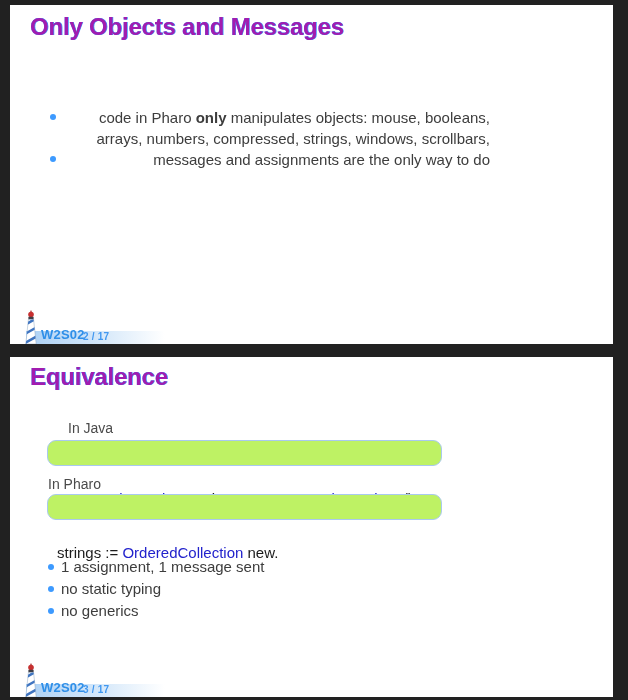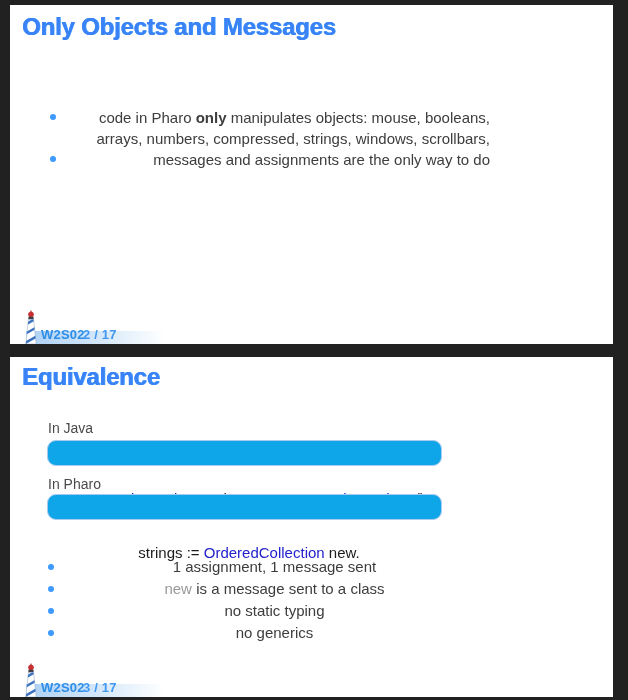--- a/index.html
+++ b/index.html
@@ -7,47 +7,47 @@
   body {
     background:#212121;
     font-family:"Liberation Sans", sans-serif;
     position:relative;
     overflow:hidden;
   }
   .slide {
     position:absolute; left:10px; width:603px; background:#ffffff;
   }
   #slide1 { top:5px;  height:339px; }
-  #slide2 { top:357px; height:340px;text-align:center; }
+  #slide2 { top:357px; height:340px; }
 
   .slide-title {
-    position:absolute; left:12px; top:8px;
-    font-size:24px; font-weight:bold; color:#3b82f6;
+    position:absolute; left:20px; top:8px;
+    font-size:24px; font-weight:bold; color:#a21caf;
     letter-spacing:-0.2px;
     text-shadow:0.7px 0 0 #3e9bff, 0 0.4px 0 #3e9bff;
   }
   #slide2 .slide-title { top:6px; }
 
   
   .bullets { position:absolute; }
   #slide1 .bullets { left:40px; top:102px; width:440px;text-align:right; }
   .bullet-item { position:relative; padding-left:13px; font-size:15px; line-height:21px; color:#3d3d3d; }
   .bullet-dot {
     position:absolute; left:0; top:7px; width:6px; height:6px;
     border-radius:50%; background:#3d9aff;
   }
   .bold { font-weight:bold; }
 
   
   .code-label { position:absolute; left:38px; font-size:14px; color:#4a4a4a; }
-  #java-label  { top:63px; }
+  #java-label  { top:63px;margin-left:20px; }
   #pharo-label { top:119px; }
   .code-box {
     position:absolute; left:37px; width:395px; height:26px;
-    background:#0ea5e9; border:1.5px solid #a9c9ef; border-radius:9px;
+    background:#bef264; border:1.5px solid #a9c9ef; border-radius:9px;
     font-size:15px; line-height:23px; color:#1c1c1c; white-space:pre;
   }
   #java-box  { top:83px; }
   #pharo-box { top:137px; }
   #java-box  .code-line { padding-left:27px; }
   #pharo-box .code-line { padding-left:9px; }
   .kw { color:#2222cc; }
   .gray-kw { color:#999999; }
 
   #slide2 .bullets { left:38px; top:176px; width:440px;margin-top:23px; }
@@ -61,21 +61,21 @@
   }
   .lighthouse {
     position:absolute; left:15px; bottom:0; width:12px; height:34px;
   }
   .footer-course {
     position:absolute; left:31px; bottom:2px;
     font-size:13px; font-weight:bold; color:#2f8fe8; letter-spacing:0.2px;
   }
   .footer-page {
     position:absolute; left:73px; bottom:2px;
-    font-size:13px; font-weight:bold; color:#4198f0; letter-spacing:0.2px;
+    font-size:10px; font-weight:bold; color:#4198f0; letter-spacing:0.2px;
   }
 </style>
 </head>
 <body>
 
 <div class="slide" id="slide1">
   <div class="slide-title">Only Objects and Messages</div>
 
   <div class="bullets">
     <div class="bullet-item">
@@ -124,24 +124,20 @@
     <div class="code-line"><span>strings := </span><span class="kw">OrderedCollection</span><span> new.</span></div>
   </div>
 
   <div class="bullets">
     <div class="bullet-item">
       <span class="bullet-dot"></span>
       <div>1 assignment, 1 message sent</div>
     </div>
     <div class="bullet-item">
       <span class="bullet-dot"></span>
-      <div><span class="gray-kw">new</span><span> is a message sent to a class</span></div>
-    </div>
-    <div class="bullet-item">
-      <span class="bullet-dot"></span>
       <div>no static typing</div>
     </div>
     <div class="bullet-item">
       <span class="bullet-dot"></span>
       <div>no generics</div>
     </div>
   </div>
 
   <div class="footer-bar"></div>
   <svg class="lighthouse" viewBox="0 0 12 34">

